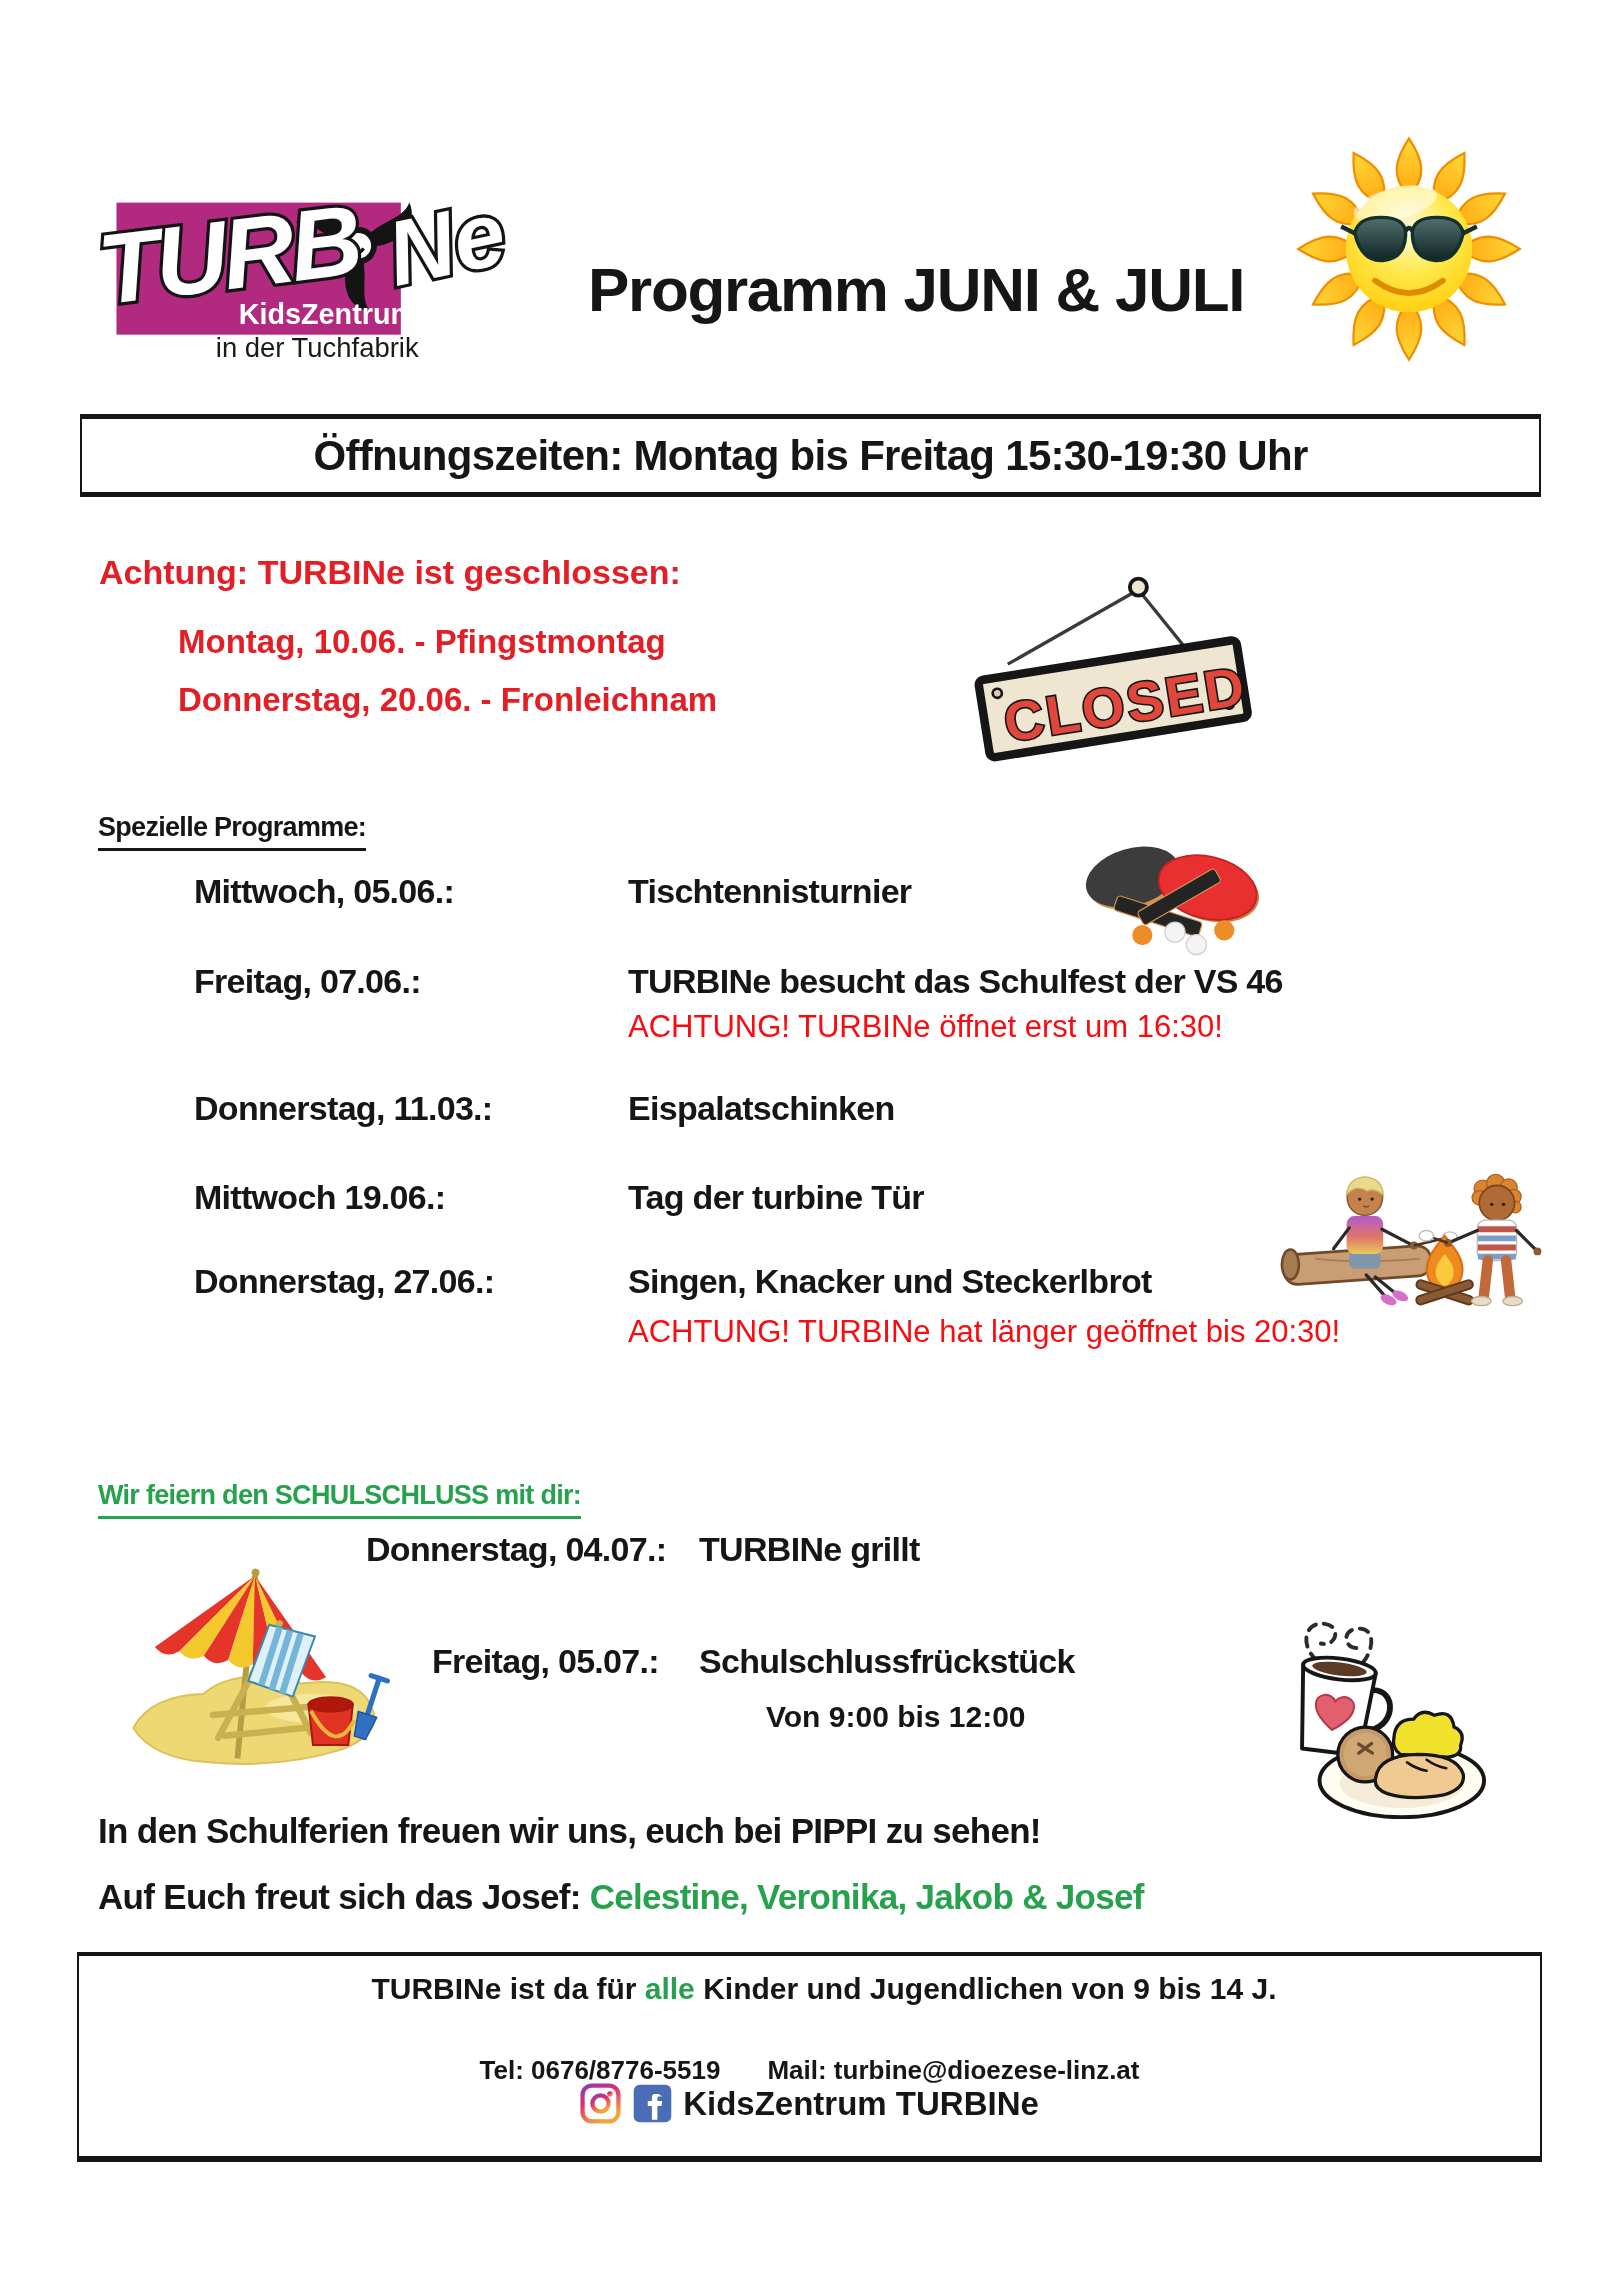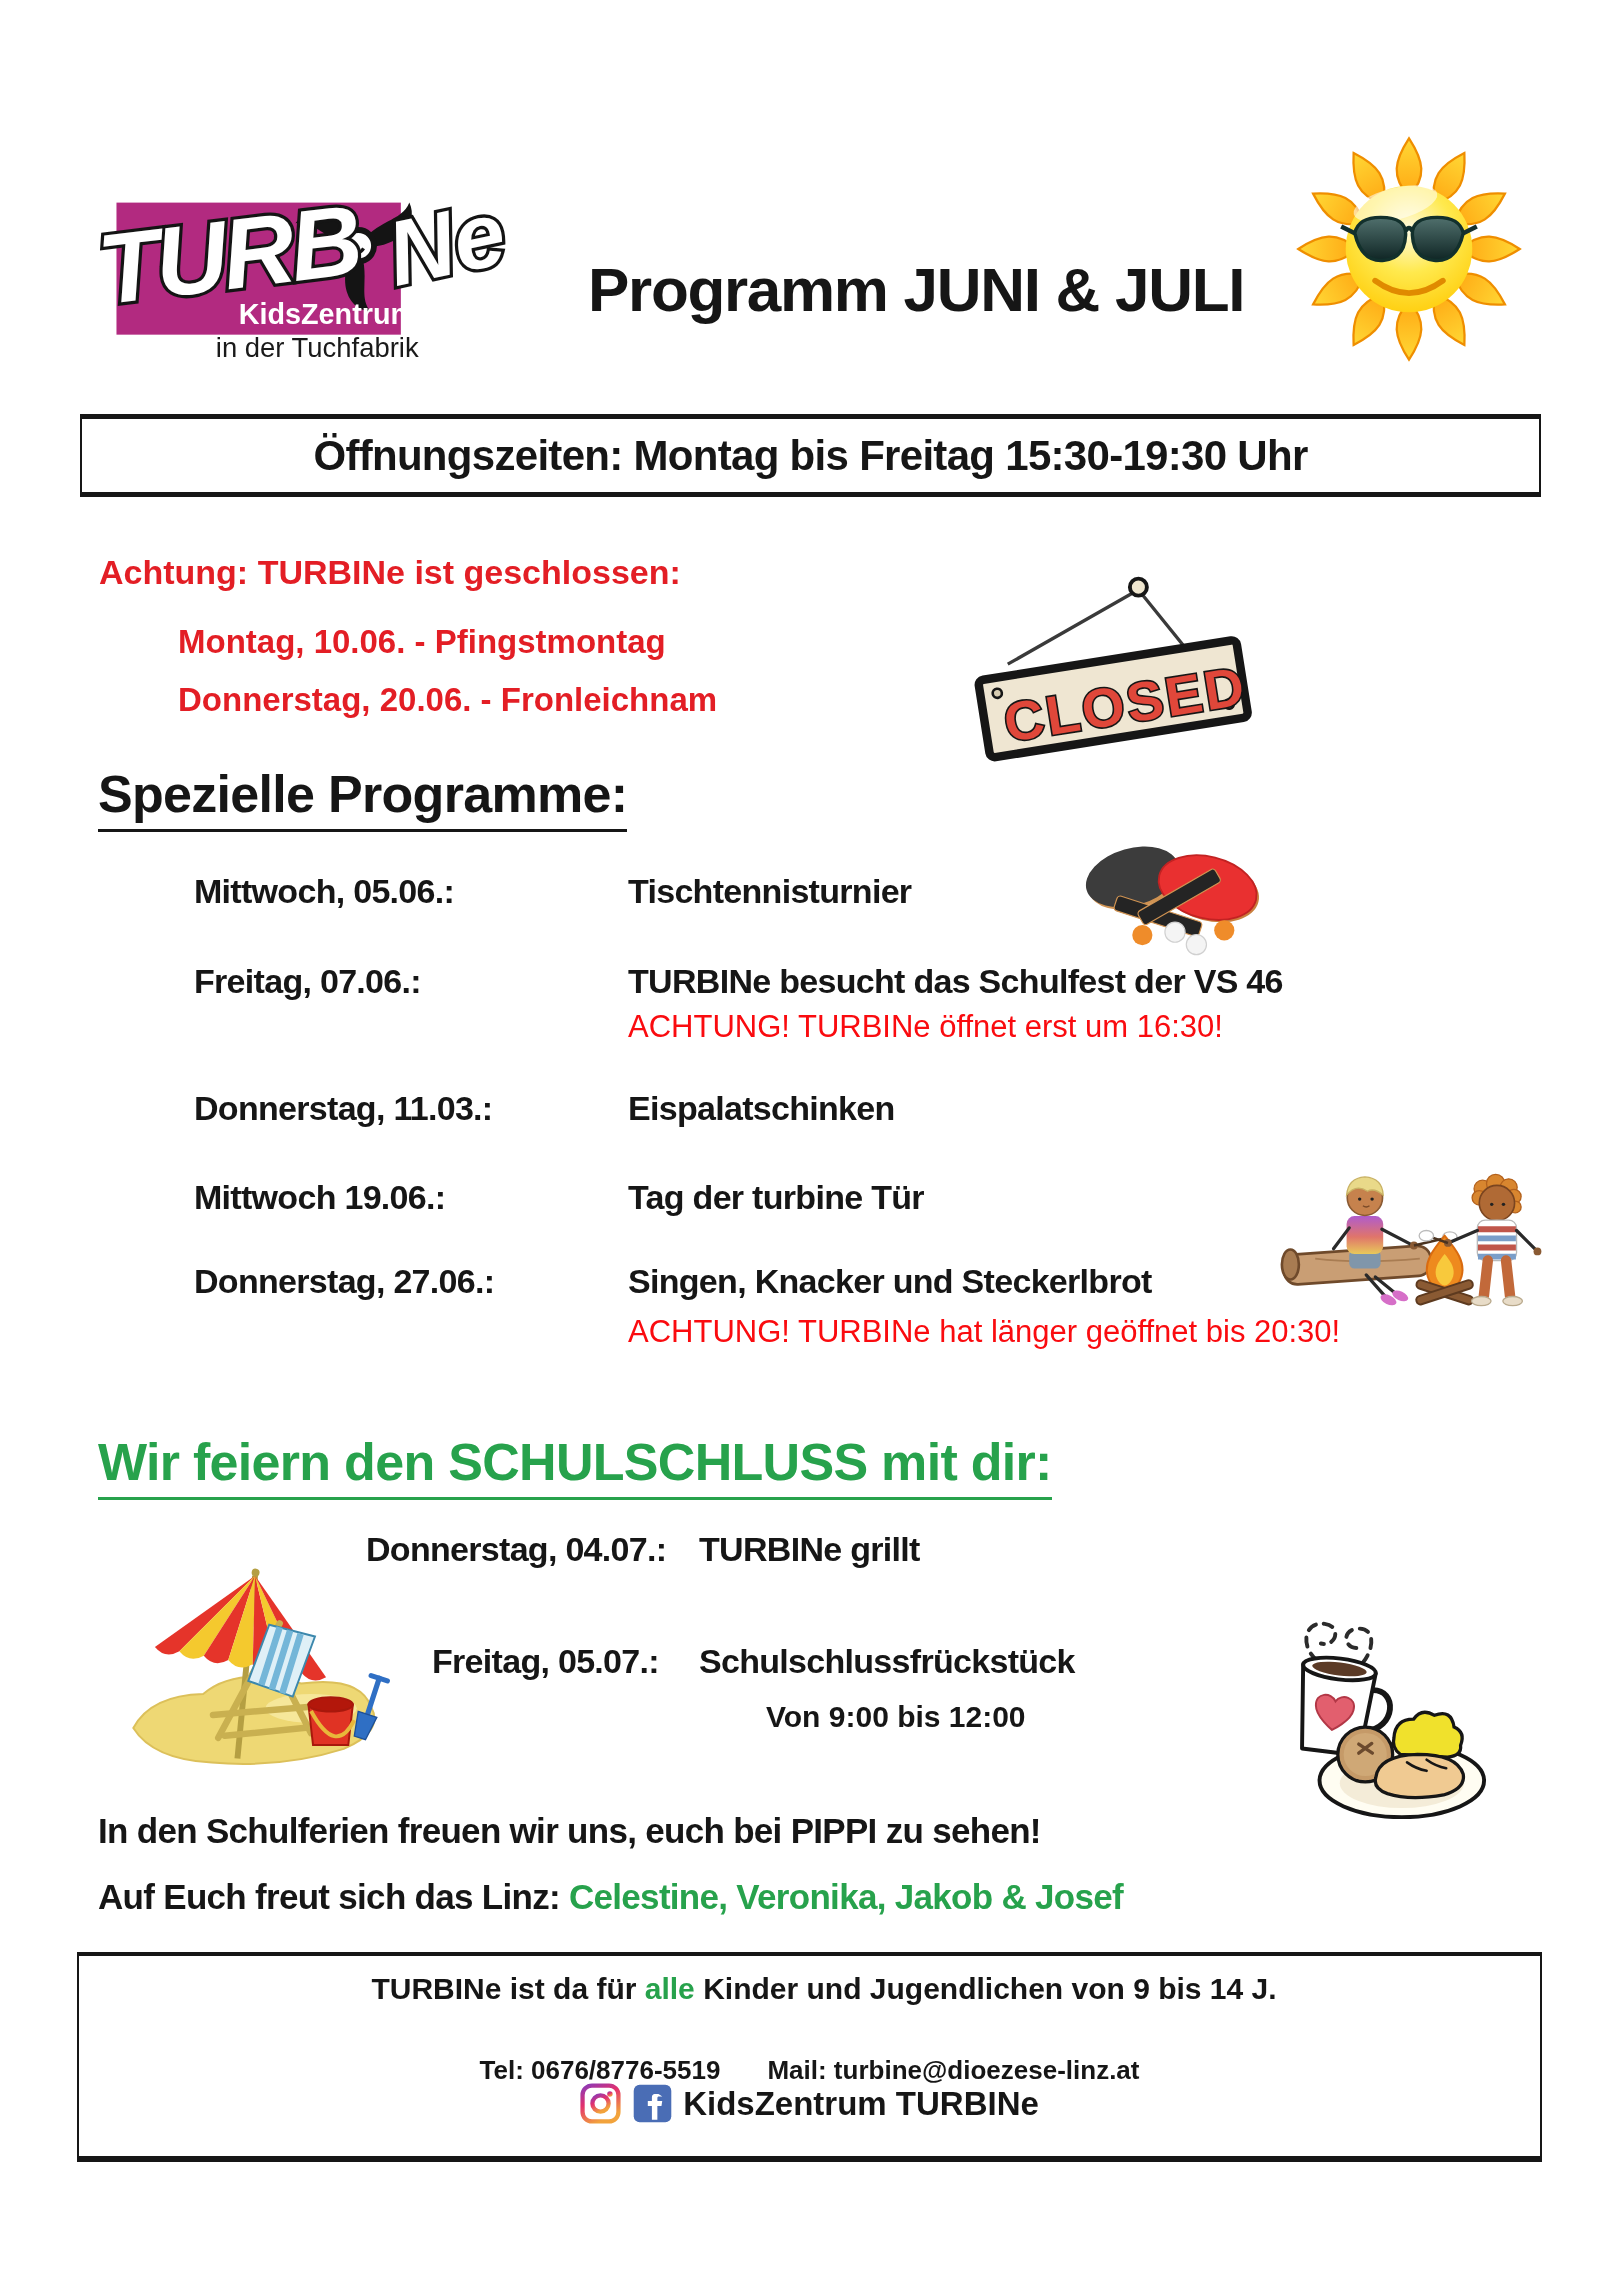--- a/index.html
+++ b/index.html
@@ -3,21 +3,21 @@
 <meta charset="utf-8">
 <style>
   html,body{margin:0;padding:0;background:#888;}
   .page{position:relative;width:1623px;height:2295px;background:#ffffff;
         font-family:"Liberation Sans",sans-serif;color:#161616;overflow:hidden;}
   .abs{position:absolute;white-space:nowrap;}
   .t-title{font-size:62px;font-weight:700;letter-spacing:-1.3px;}
   .t-hours{font-size:42px;font-weight:700;letter-spacing:-0.7px;}
   .t-red-h{font-size:34px;font-weight:700;color:#e31e25;}
   .t-red-i{font-size:33px;font-weight:700;color:#e31e25;}
-  .t-sec{font-size:52px;font-weight:700;border-bottom:3.9px solid currentColor;padding-bottom:5.2px;display:inline-block;letter-spacing:-0.7px;}
+  .t-sec{font-size:27px;font-weight:700;border-bottom:3.9px solid currentColor;padding-bottom:5.2px;display:inline-block;letter-spacing:-0.7px;margin-top:48px;}
   .t-row{font-size:34px;font-weight:700;letter-spacing:-0.7px;}
   .t-note{font-size:31px;font-weight:500;color:#fa0b0f;}
   .t-von{font-size:30px;font-weight:600;}
   .t-close{font-size:35px;font-weight:700;letter-spacing:-0.7px;}
   .green{color:#27a24c;}
   .hours-box{border:2px solid #161616;border-top-width:5.2px;border-bottom-width:5.2px;
              display:flex;align-items:center;justify-content:center;}
   .footer-box{border:2px solid #161616;border-top-width:4.6px;border-bottom-width:6.5px;}
   .fline{position:absolute;left:0;right:0;text-align:center;white-space:nowrap;}
   .f1{font-size:30px;font-weight:700;padding-left:29px;}
@@ -273,21 +273,21 @@
     <path d="M196,206 Q198,178 226,178 Q238,160 258,172 Q284,162 288,190 Q306,198 298,218 Q300,234 278,236 L206,232 Q192,222 196,206 Z" fill="#f0e12c" stroke="#161616" stroke-width="5"></path>
     <circle cx="152" cy="232" r="42" fill="#c59a68" stroke="#161616" stroke-width="5"></circle>
     <circle cx="152" cy="232" r="33" fill="#cfa876"></circle>
     <path d="M142,216 L163,230 M162,215 L142,230" stroke="#6b4a2e" stroke-width="5" stroke-linecap="round"></path>
     <path d="M168,268 Q172,234 232,232 Q292,232 302,262 Q306,284 272,294 Q220,303 186,292 Q164,284 168,268 Z" fill="#f0ca92" stroke="#161616" stroke-width="5"></path>
     <path d="M216,244 Q230,254 246,257 M246,240 Q260,250 276,253" stroke="#161616" stroke-width="4" fill="none" stroke-linecap="round"></path>
   </svg>
 
   <div class="abs t-close" style="left:98px;top:1811px;">In den Schulferien freuen wir uns, euch bei PIPPI zu sehen!</div>
   <div class="abs t-close" style="left:98px;top:1877px;">
-    <span>Auf Euch freut sich das Linz: </span><span class="green">Celestine, Veronika, Jakob &amp; Josef</span>
+    <span>Auf Euch freut sich das Josef: </span><span class="green">Celestine, Veronika, Jakob &amp; Josef</span>
   </div>
 
   <div class="abs footer-box" style="left:77px;top:1952px;width:1461px;height:200px;">
     <div class="fline f1" style="top:15.7px;">
       <span>TURBINe ist da für </span><span class="green">alle</span><span> Kinder und Jugendlichen von 9 bis 14 J.</span>
     </div>
     <div class="fline f3" style="top:99px;">
       <span style="margin-right:47px;">Tel: 0676/8776-5519</span><span>Mail: turbine@dioezese-linz.at</span>
     </div>
     <div class="fline social-row" style="top:127px;">

